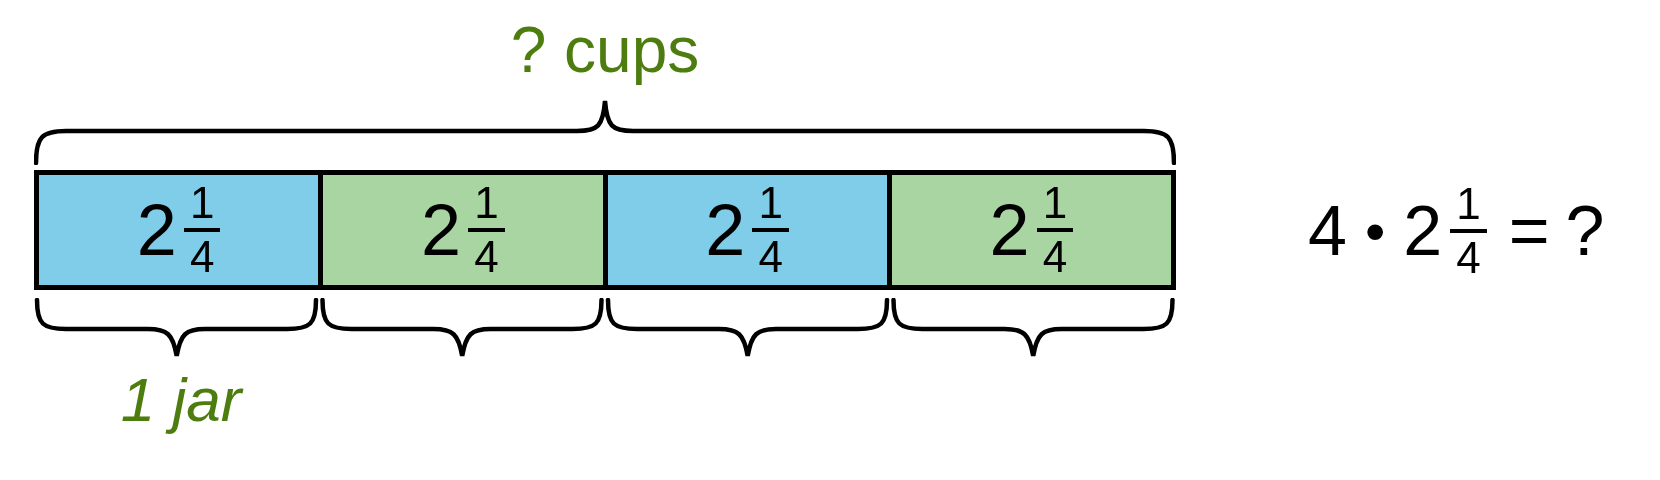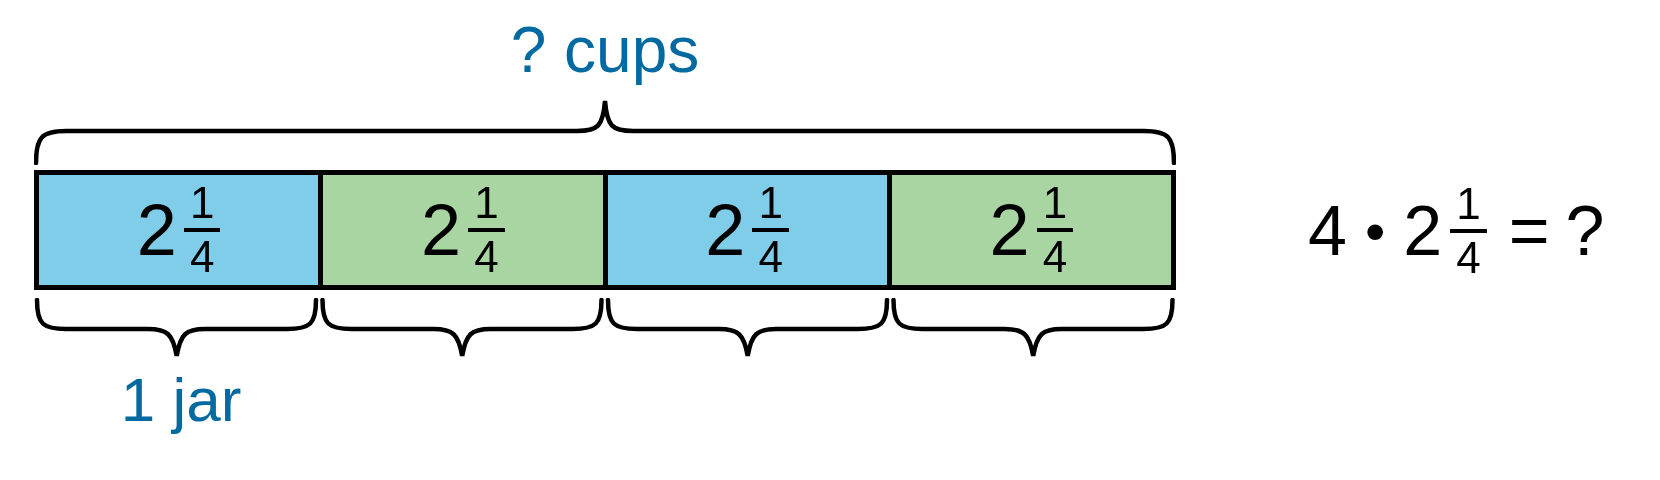--- a/index.html
+++ b/index.html
@@ -9,36 +9,37 @@
     width: 1660px;
     height: 480px;
     background: #ffffff;
     font-family: "Liberation Sans", sans-serif;
     color: #000000;
     overflow: hidden;
   }
   .label {
     position: absolute;
     line-height: 1.15;
-    color: #0369a1;
+    color: #4d7c0f;
     white-space: nowrap;
   }
   .top-label {
     left: 34px;
     top: 14px;
     width: 1142px;
     text-align: center;
     font-size: 64px;
   }
   .jar-label {
     left: 36px;
     top: 364px;
     width: 290px;
     text-align: center;
     font-size: 62px;
+    font-style: italic;
   }
   .brace-svg { position: absolute; display: block; }
   .top-brace { left: 34px; top: 95px; }
   .bottom-braces { left: 34px; top: 298px; }
   .tape {
     position: absolute;
     left: 34px;
     top: 170px;
     width: 1142px;
     height: 120px;

